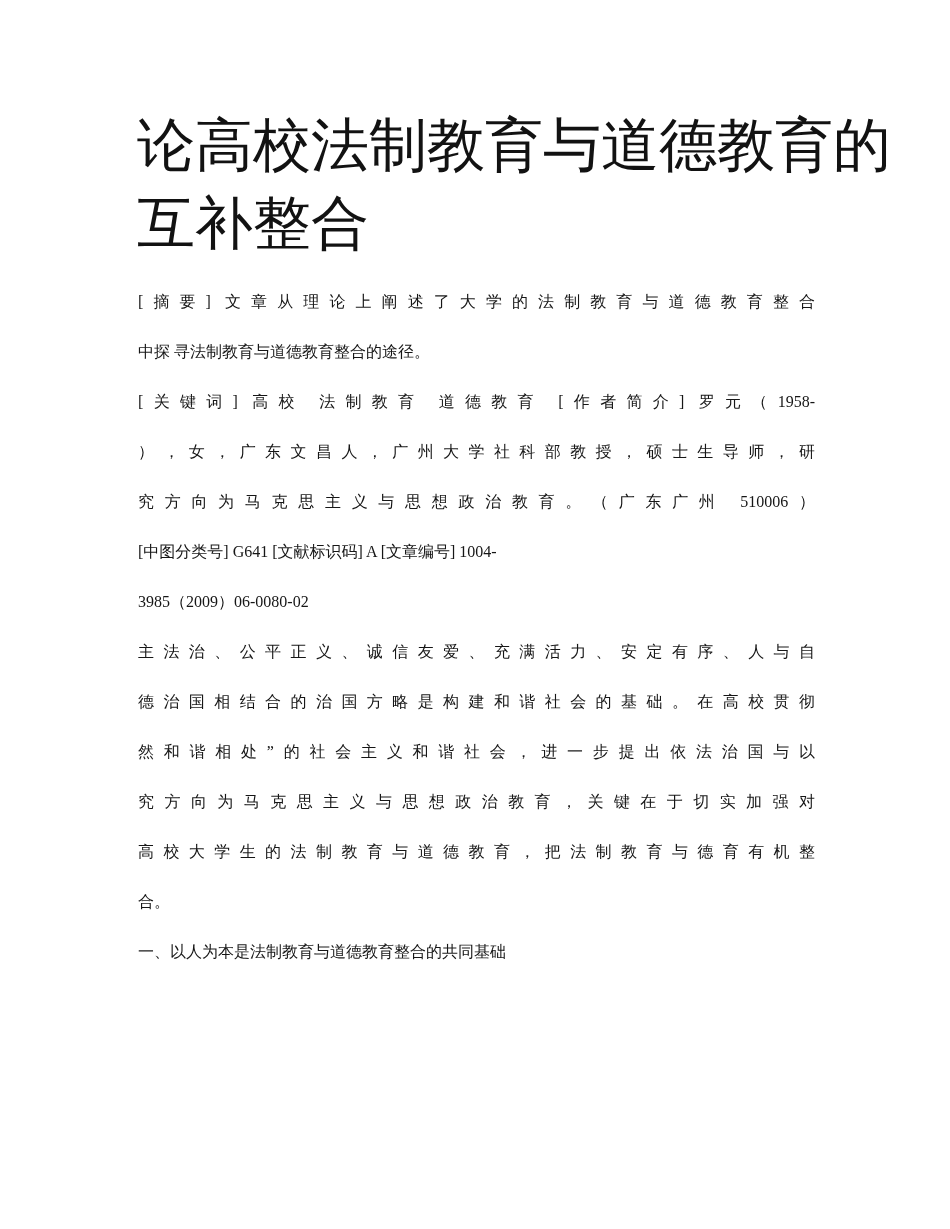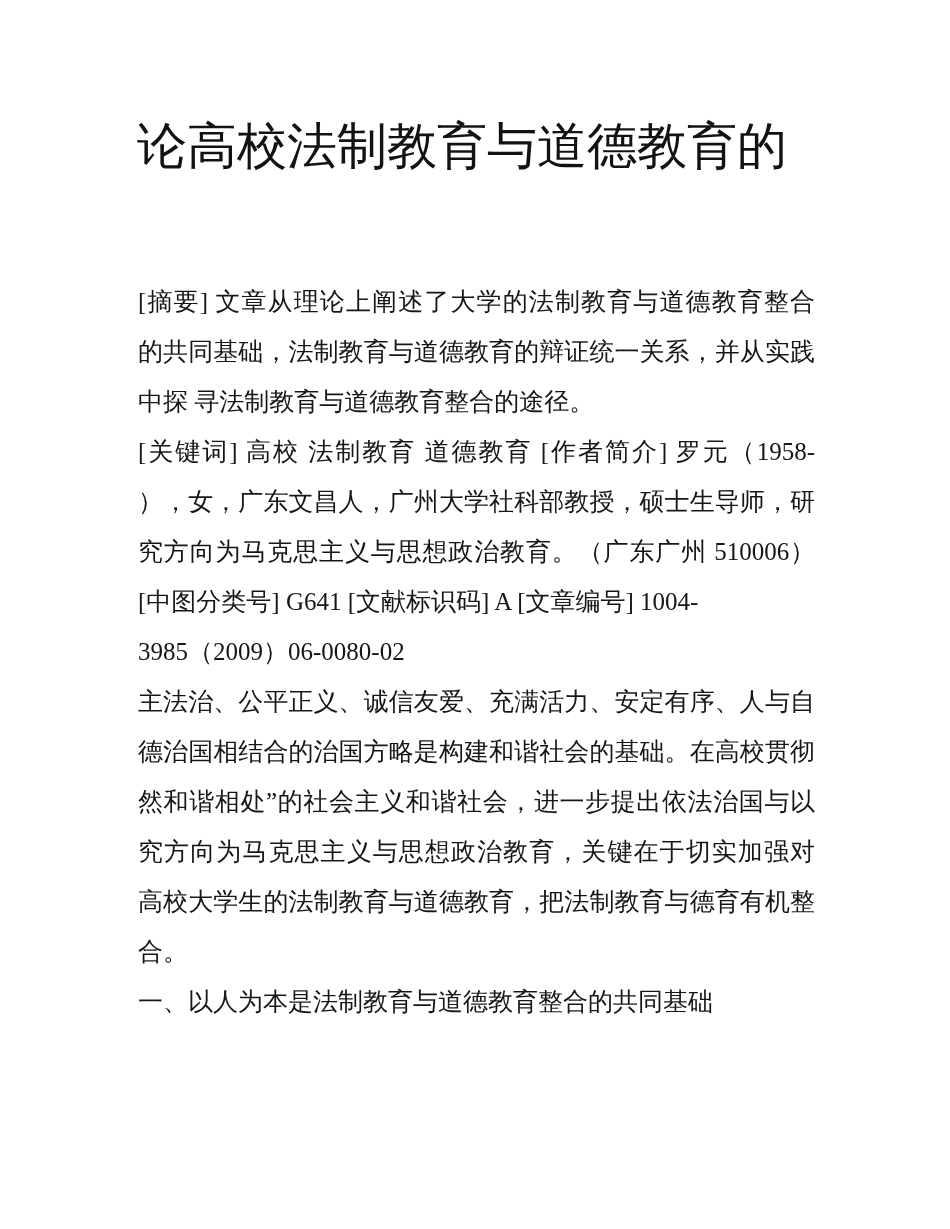--- a/index.html
+++ b/index.html
@@ -15,36 +15,36 @@
     overflow: hidden;
     font-family: "Liberation Serif", "DejaVu Serif", serif;
     color: #161616;
   }
   .article-title {
     position: absolute;
     left: 137px;
     top: 107px;
     width: 690px;
     margin: 0;
-    font-size: 50px;
+    font-size: 58px;
     line-height: 78px;
     font-weight: 400;
     letter-spacing: 0;
     color: #121212;
   }
   .article-title .tl {
     display: block;
     white-space: nowrap;
   }
   .article-body {
     position: absolute;
     left: 138px;
     top: 277px;
     width: 677px;
-    font-size: 25px;
+    font-size: 16px;
     line-height: 50px;
     color: #161616;
   }
   .ln {
     margin: 0;
     padding: 0;
     white-space: pre-wrap;
   }
   .j {
     text-align: justify;
@@ -52,25 +52,25 @@
     text-justify: inter-character;
   }
 </style>
 </head>
 <body>
 
 <div class="page">
 
   <h1 class="article-title">
     <span class="tl">论高校法制教育与道德教育的</span>
+    <span class="tl">互补整合</span>
   </h1>
 
   <div class="article-body">
     <p class="ln j">[摘要] 文章从理论上阐述了大学的法制教育与道德教育整合</p>
-    <p class="ln j">的共同基础，法制教育与道德教育的辩证统一关系，并从实践</p>
     <p class="ln">中探 寻法制教育与道德教育整合的途径。</p>
     <p class="ln j">[关键词] 高校 法制教育 道德教育 [作者简介] 罗元（1958-</p>
     <p class="ln j">），女，广东文昌人，广州大学社科部教授，硕士生导师，研</p>
     <p class="ln j">究方向为马克思主义与思想政治教育。（广东广州 510006）</p>
     <p class="ln">[中图分类号] G641 [文献标识码] A [文章编号] 1004-</p>
     <p class="ln">3985（2009）06-0080-02</p>
     <p class="ln j">主法治、公平正义、诚信友爱、充满活力、安定有序、人与自</p>
     <p class="ln j">德治国相结合的治国方略是构建和谐社会的基础。在高校贯彻</p>
     <p class="ln j">然和谐相处”的社会主义和谐社会，进一步提出依法治国与以</p>
     <p class="ln j">究方向为马克思主义与思想政治教育，关键在于切实加强对</p>

